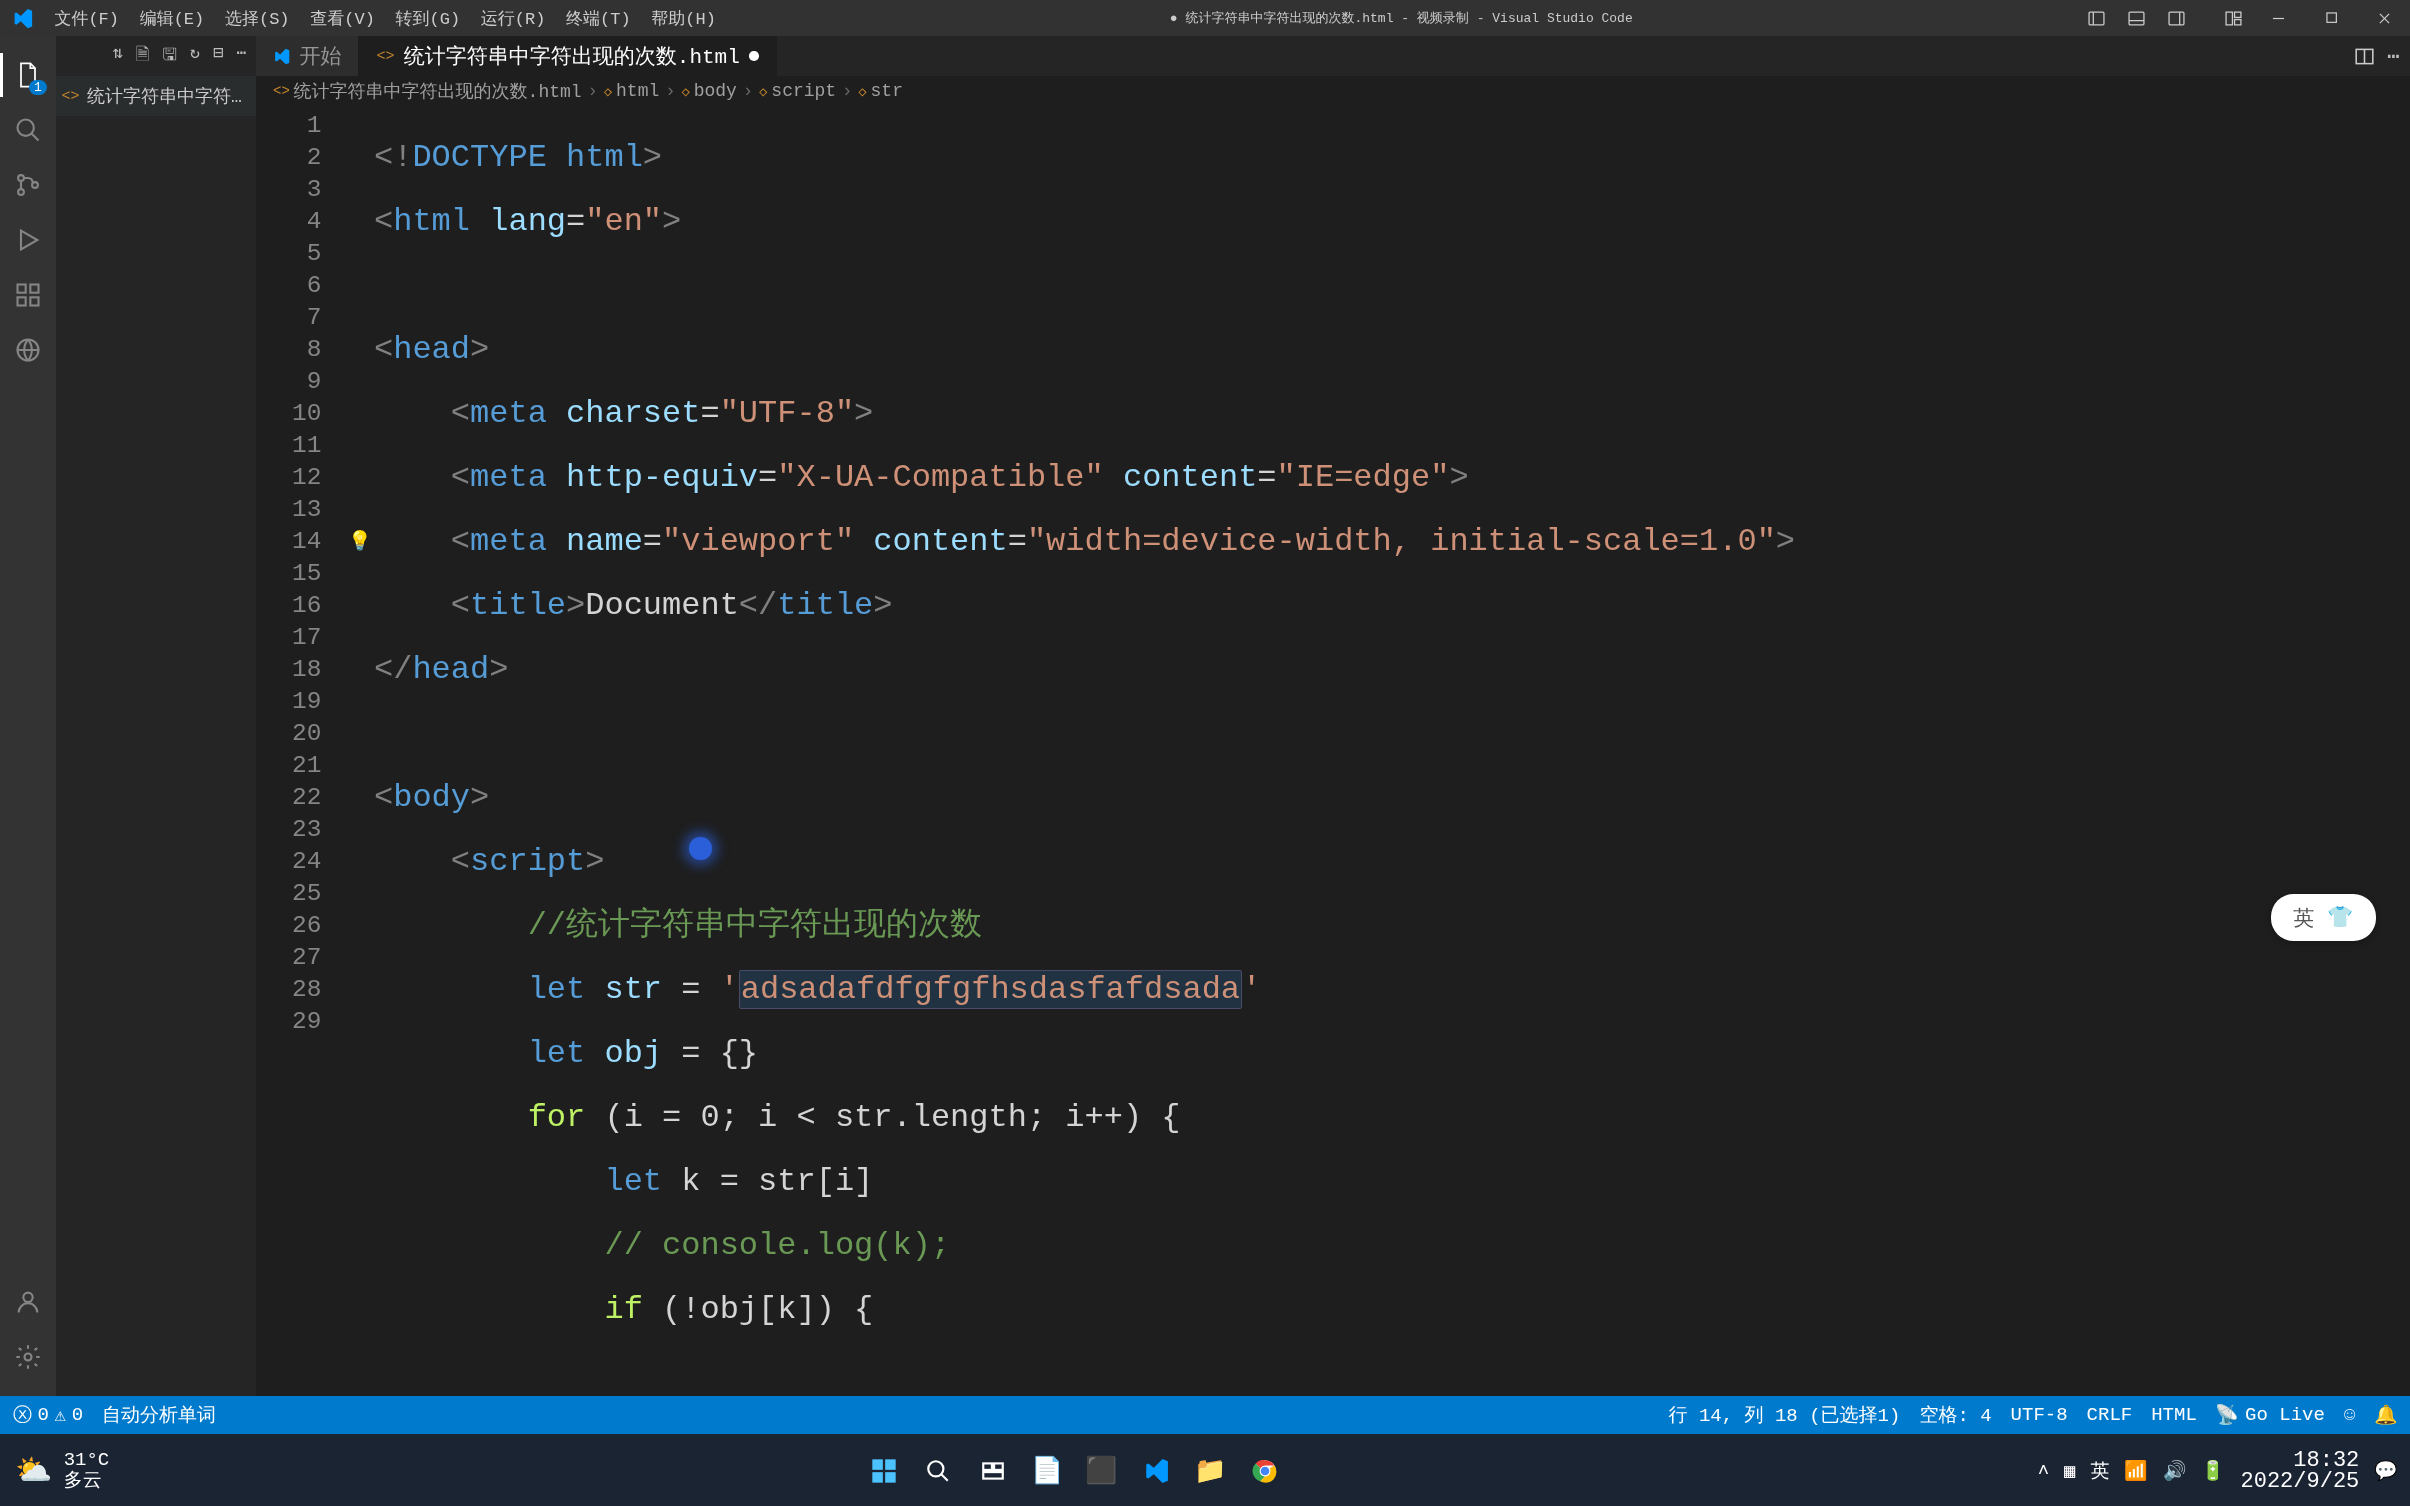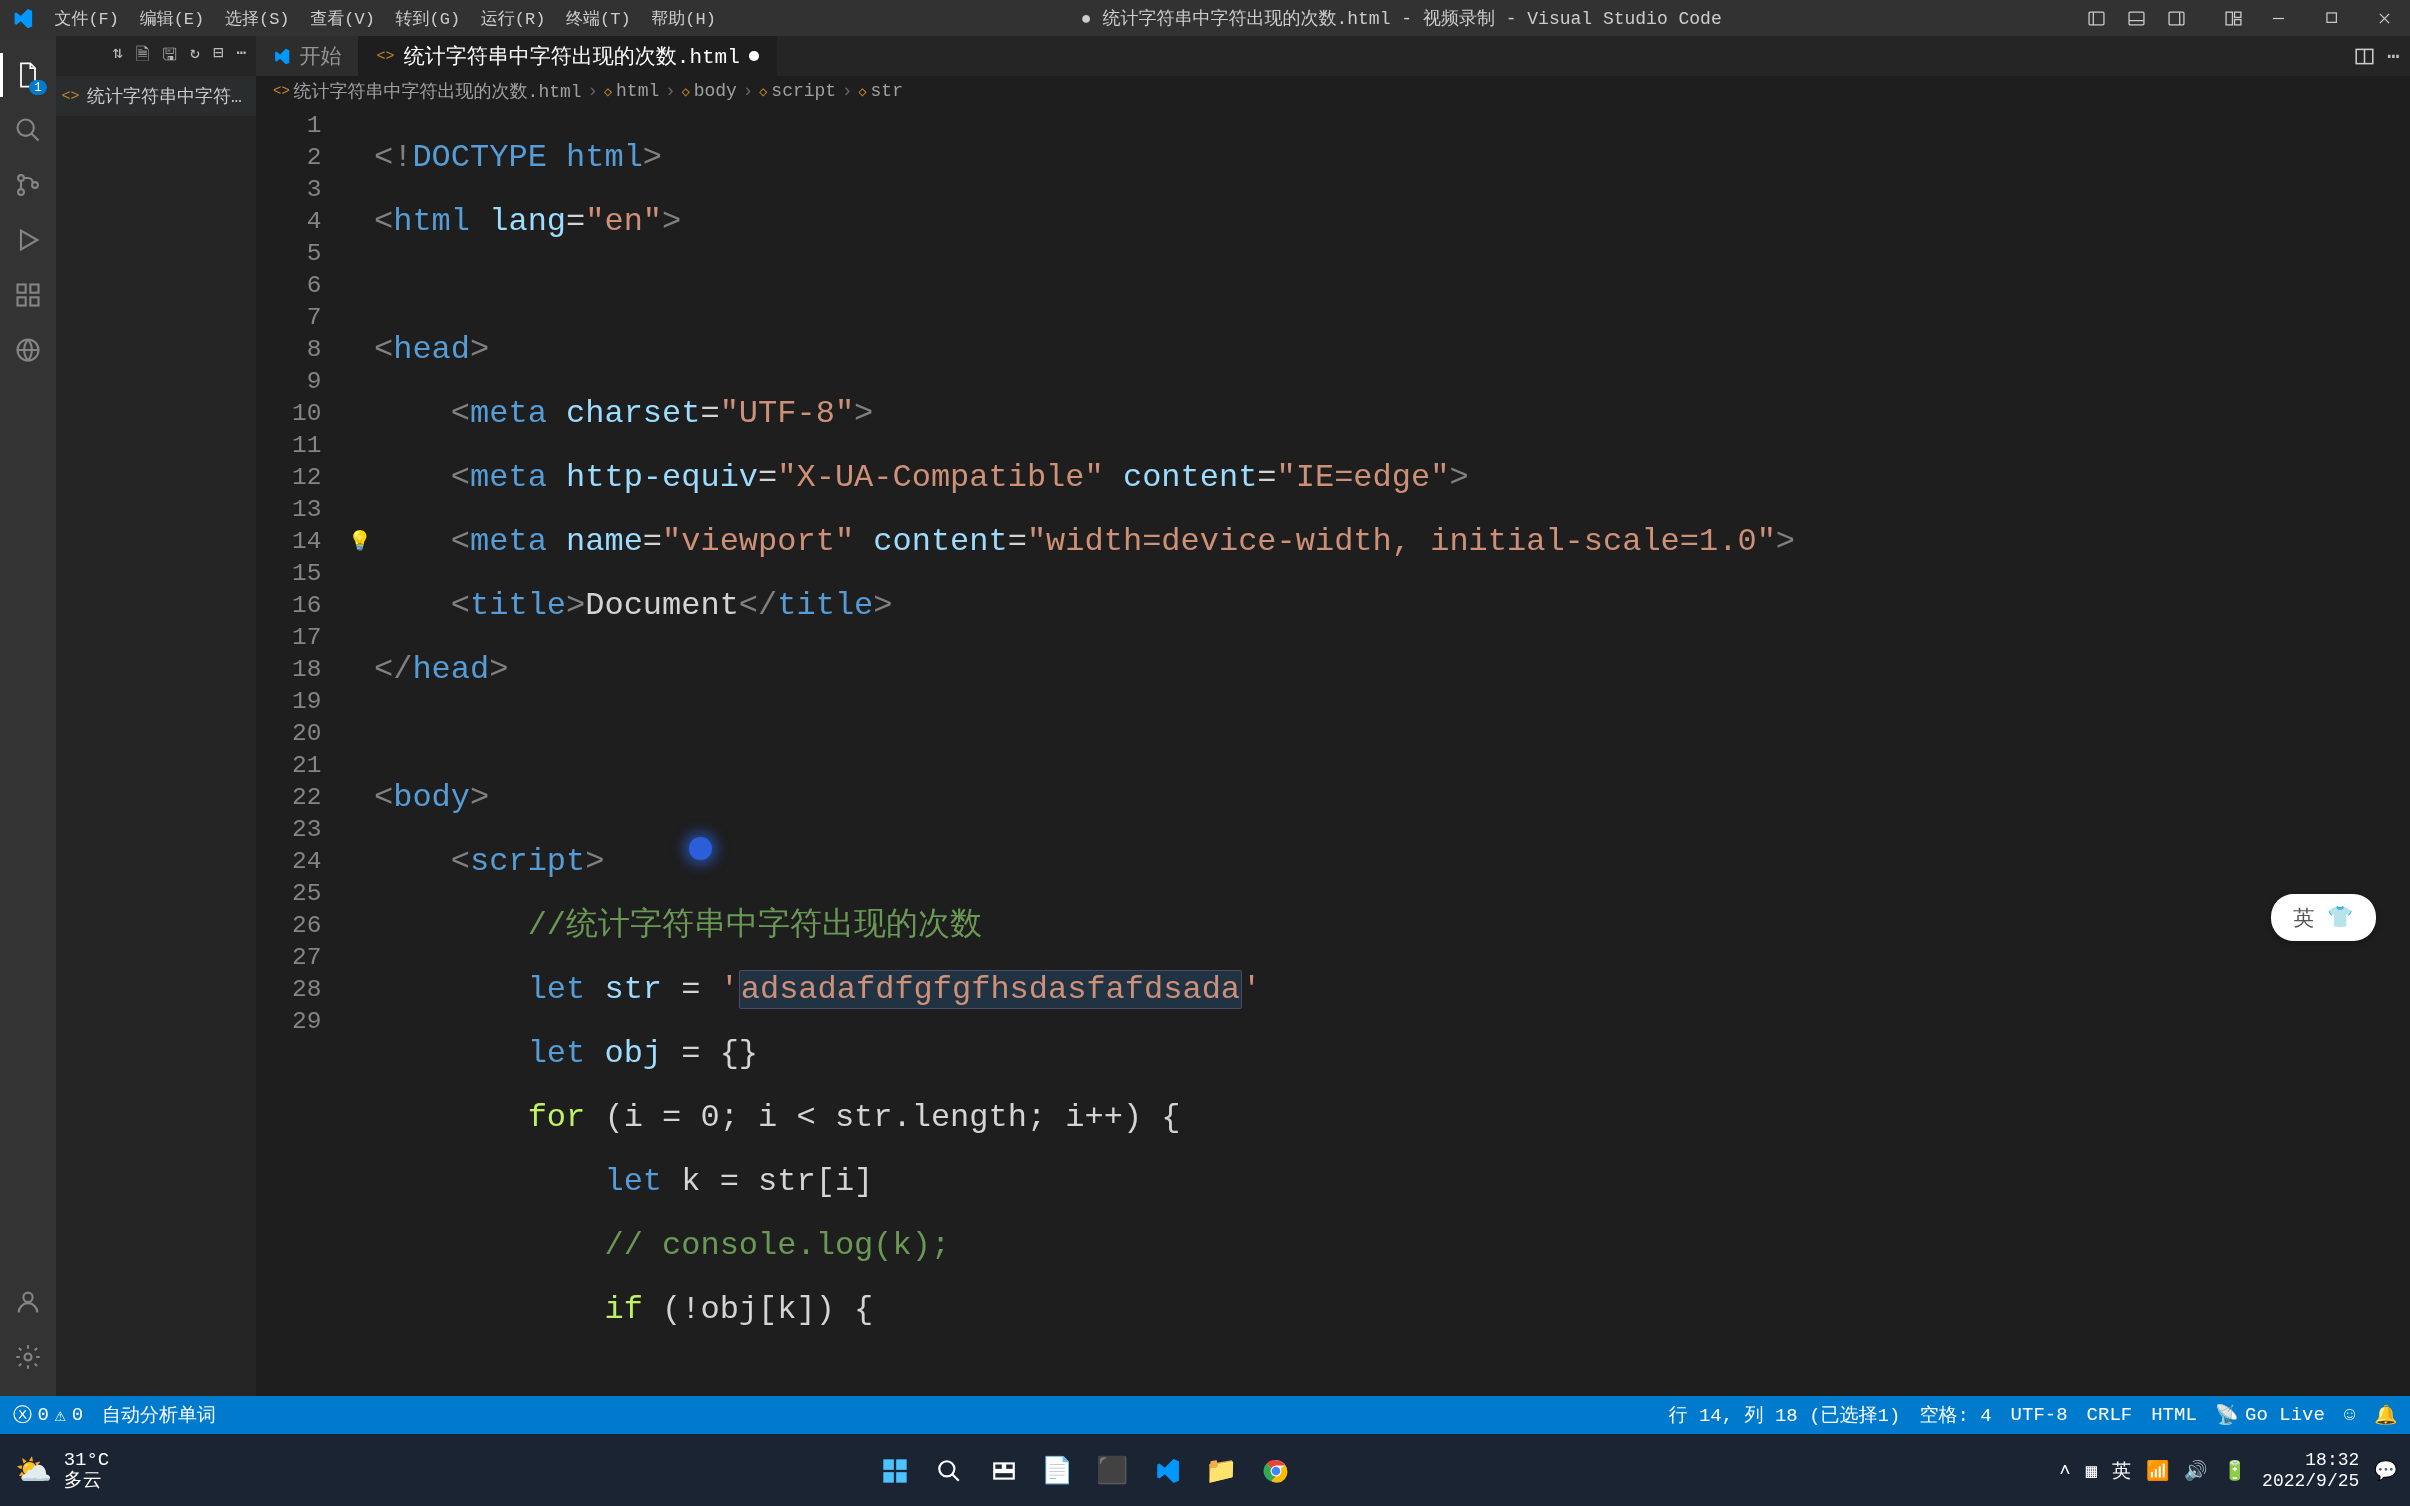--- a/index.html
+++ b/index.html
@@ -1,21 +1,21 @@
 <!DOCTYPE html>
 <html style="font-size:15px"><head>
 <meta charset="utf-8">
 <style>
 *{margin:0;padding:0;box-sizing:border-box;font-family:Consolas,'Courier New',monospace;}
 body{background:#1e1e1e;color:#ccc;width:2411px;height:1507px;overflow:hidden;font-size:21px;}
 .titlebar{height:36px;background:#323233;display:flex;align-items:center;color:#ccc;font-size:17px;}
 .titlebar .logo{width:30px;height:30px;margin:0 7.5px;display:flex;align-items:center;justify-content:center;}
 .titlebar .menu{display:flex;gap:1.9px;}
 .titlebar .menu span{padding:3.8px 9.4px;cursor:default;}
-.titlebar .wtitle{flex:1;text-align:center;font-size:18px;}
+.titlebar .wtitle{flex:1;text-align:center;font-size:13px;}
 .titlebar .wctrls{display:flex;align-items:center;}
 .titlebar .wctrls .grp{display:flex;gap:1.9px;margin-right:19px;}
 .titlebar .wctrls .ico{width:38px;height:36px;display:flex;align-items:center;justify-content:center;font-size:17px;}
 .titlebar .wctrls .win{width:53px;height:36px;display:flex;align-items:center;justify-content:center;}
 .main{display:flex;height:calc(100% - 36px - 38px - 73px);}
 .activitybar{width:56px;background:#333333;display:flex;flex-direction:column;align-items:center;padding-top:11.3px;}
 .activitybar .ai{width:56px;height:55px;display:flex;align-items:center;justify-content:center;color:#858585;position:relative;}
 .activitybar .ai.active{color:#fff;}
 .activitybar .ai.active::before{content:"";position:absolute;left:0;top:5.6px;bottom:5.6px;width:2.8px;background:#fff;}
 .activitybar .bottom{margin-top:auto;margin-bottom:11.3px;}
@@ -56,21 +56,21 @@
 .statusbar{height:38px;background:#007acc;color:#fff;display:flex;align-items:center;font-size:19px;padding:0 13px;gap:19px;}
 .statusbar .sp{flex:1;}
 .statusbar .si{display:flex;align-items:center;gap:5.6px;}
 .taskbar{height:73px;background:#1a2433;display:flex;align-items:center;}
 .taskbar .weather{display:flex;align-items:center;gap:11.3px;padding:0 15px;color:#fff;}
 .taskbar .weather .wi{font-size:30px;}
 .taskbar .weather .wt{font-size:19px;line-height:21px;}
 .taskbar .center{flex:1;display:flex;justify-content:center;gap:7.5px;}
 .taskbar .center .ti{width:47px;height:47px;display:flex;align-items:center;justify-content:center;font-size:26px;}
 .taskbar .tray{display:flex;align-items:center;gap:15px;color:#fff;font-size:19px;padding:0 13px;}
-.taskbar .tray .dt{text-align:right;line-height:21px;font-size:18px;}
+.taskbar .tray .dt{text-align:right;line-height:21px;font-size:22px;}
 svg{display:block;}
 </style>
 </head>
 <body>
 
 <div class="titlebar">
   <div class="logo">
     <svg width="21" height="21" viewBox="0 0 24 24">
         <path fill="#0098ff" d="M23 3l-5-2-8 8-5-4-2 1v12l2 1 5-4 8 8 5-2V3z"></path>
       </svg>

